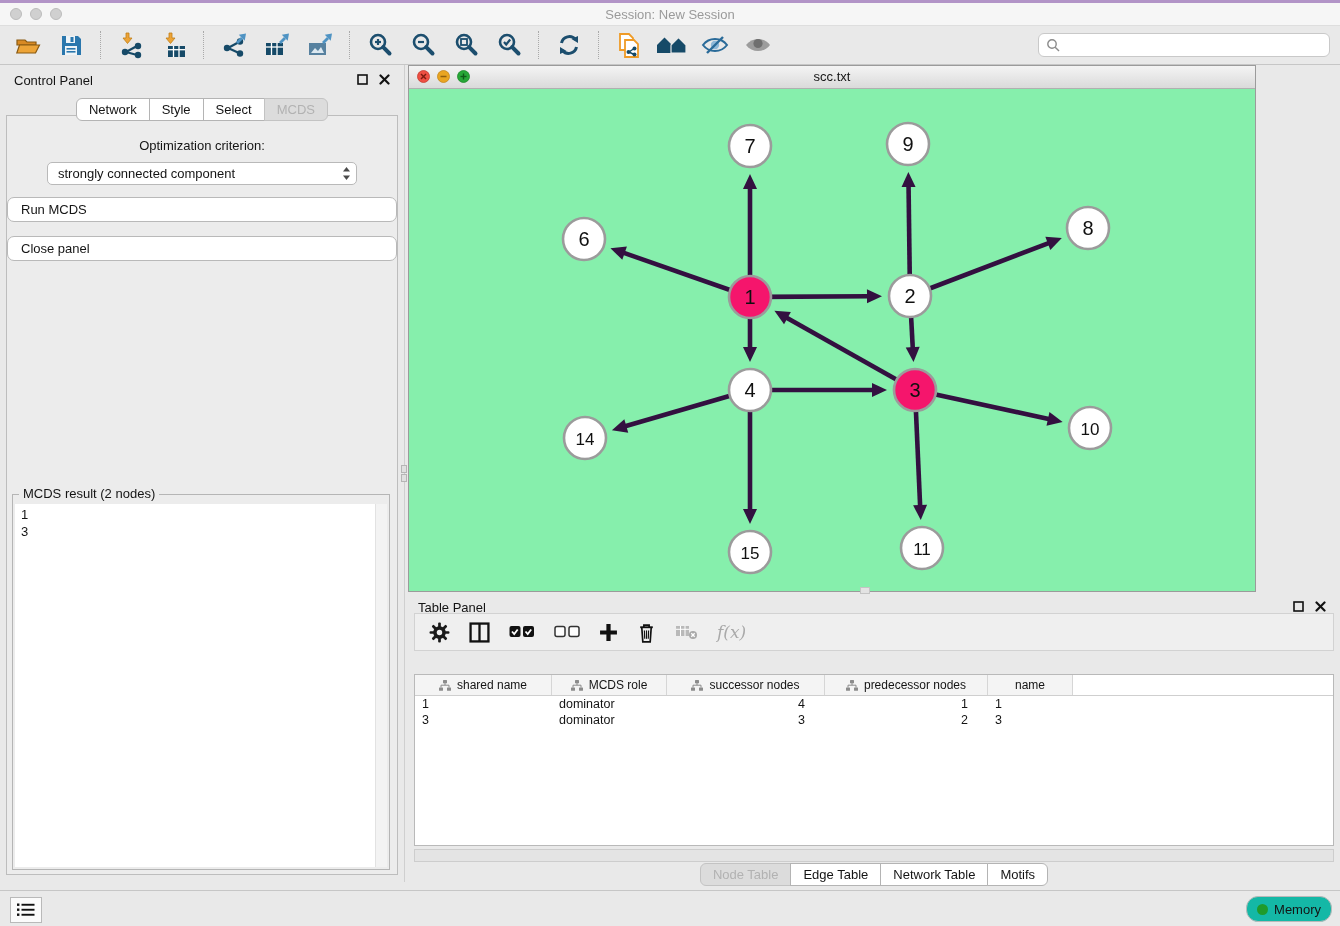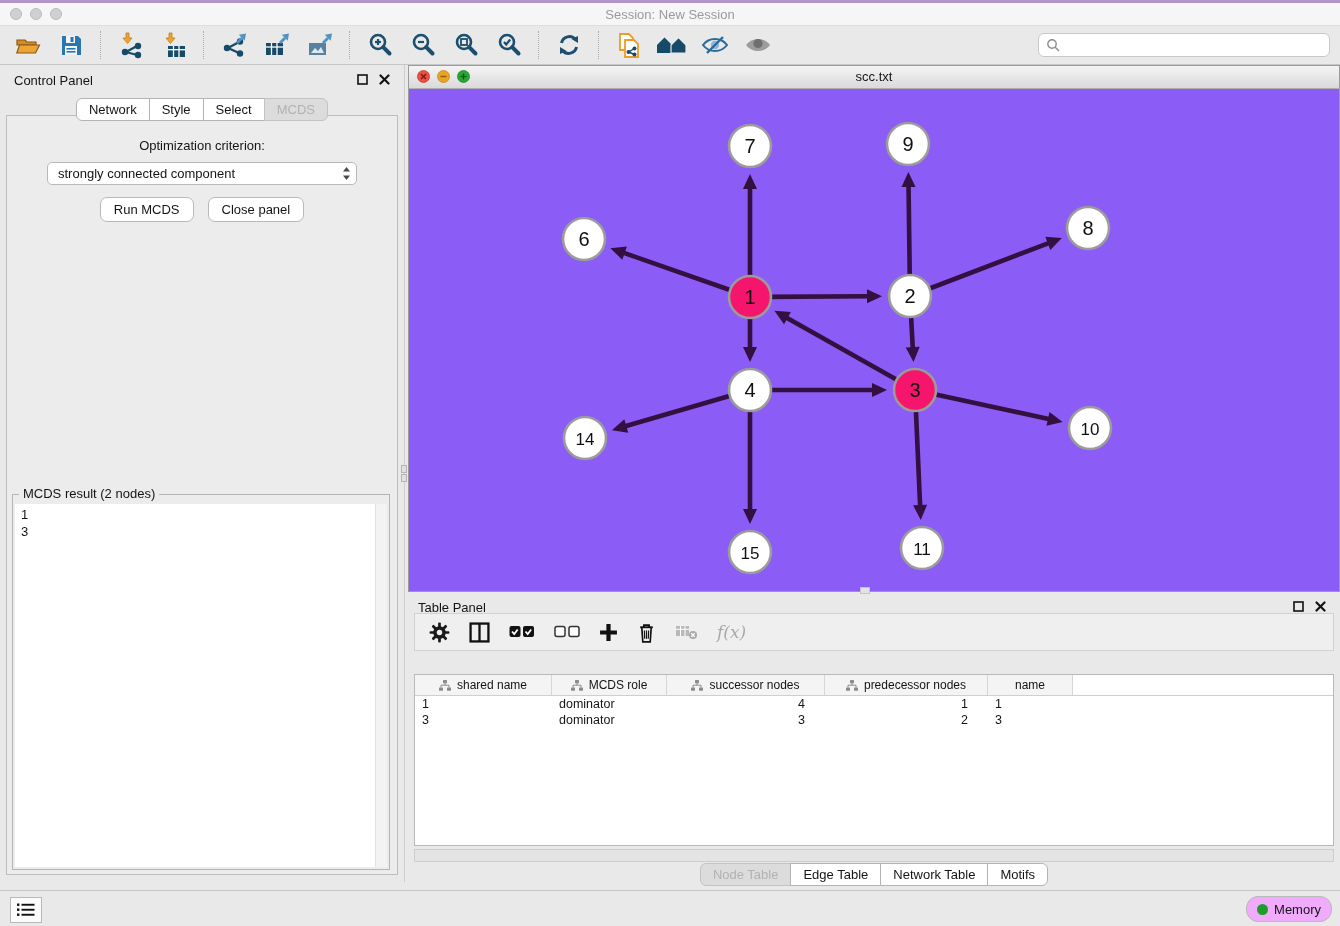--- a/index.html
+++ b/index.html
@@ -25,32 +25,32 @@
   .cp-tabs{position:absolute;left:0;right:0;top:33px;display:flex;justify-content:center;z-index:2;}
   .tab{display:inline-block;padding:3px 12px;background:#fff;border:1px solid #b4b4b4;margin-left:-1px;cursor:default;}
   .tab-first{border-radius:6px 0 0 6px;margin-left:0;}
   .tab-last{border-radius:0 6px 6px 0;}
   .tab-disabled-active{background:#dcdcdc;color:#b2b2b2;border-color:#c3c3c3;}
   .cp-body{position:absolute;left:6px;right:6px;top:50px;bottom:7px;border:1px solid #bdbdbd;background:#ececec;}
   .opt-label{margin-top:22px;text-align:center;}
   .select{margin:9px auto 0;width:310px;height:23px;box-sizing:border-box;background:#fff;border:1px solid #b9b9b9;border-radius:5px;
           display:flex;align-items:center;padding:0 5px 0 10px;}
   .select .sel-value{flex:1;}
-  .btn-row{display:flex;justify-content:center;gap:14px;margin-top:12px;}
+  .btn-row{display:flex;justify-content:center;gap:14px;margin-top:12px;flex-direction:column;}
   .btn{height:23px;padding:0 13px;background:#fff;border:1px solid #b9b9b9;border-radius:7px;display:flex;align-items:center;}
   .result-group{position:absolute;left:5px;right:7px;top:378px;bottom:4px;border:1px solid #b5b5b5;}
   .result-legend{position:absolute;top:-9px;left:6px;background:#ececec;padding:0 4px;}
   .result-text{position:absolute;left:2px;right:13px;top:9px;bottom:2px;background:#fff;white-space:pre-line;
                padding:2px 0 0 6px;line-height:17px;}
   .result-scroll{position:absolute;right:2px;top:9px;bottom:2px;width:11px;background:#f3f3f3;border-left:1px solid #e2e2e2;}
   .split-grip{position:absolute;left:401px;top:464px;width:6px;height:20px;}
   .split-grip div{width:4px;height:6px;border:1px solid #b5b5b5;background:#e0e0e0;margin:1px 0;}
   
-  .network-window{position:absolute;left:408px;top:65px;width:932px;height:527px;box-sizing:border-box;
-                  border:1px solid #9b9b9b;background:#8b5cf6;}
+  .network-window{position:absolute;left:408px;top:65px;width:848px;height:527px;box-sizing:border-box;
+                  border:1px solid #9b9b9b;background:#86efac;}
   .nw-titlebar{height:22px;background:linear-gradient(#f4f4f4,#dadada);border-bottom:1px solid #b0b0b0;position:relative;}
   .nw-lights{position:absolute;left:8px;top:4px;display:flex;gap:7px;}
   .nw-title{text-align:center;padding-top:3px;color:#141414;}
   .nw-canvas{position:absolute;left:0;top:22px;right:0;bottom:0;}
   .h-grip{position:absolute;left:860px;top:587px;width:10px;height:7px;background:#e3e3e3;border:1px solid #c4c4c4;box-sizing:border-box;}
   
   .table-panel{position:absolute;left:408px;top:594px;width:932px;height:294px;background:#e9e9e9;}
   .tp-title{position:absolute;left:10px;top:6px;}
   .tp-icons{position:absolute;right:14px;top:7px;display:flex;gap:11px;align-items:center;}
   .tp-toolbar{position:absolute;left:6px;right:6px;top:19px;height:38px;box-sizing:border-box;border:1px solid #d2d2d2;
@@ -63,21 +63,21 @@
   .tr{display:flex;height:16px;align-items:center;font-size:12.5px;}
   .td{box-sizing:border-box;overflow:hidden;white-space:nowrap;}
   .td.align-left{padding-left:7px;text-align:left;}
   .td.align-right{padding-right:20px;text-align:right;}
   .h-scrollband{position:absolute;left:6px;right:6px;bottom:26px;height:13px;background:#e4e4e4;border:1px solid #cdcdcd;box-sizing:border-box;}
   .tp-tabs{position:absolute;left:0;right:0;bottom:2px;height:24px;display:flex;justify-content:center;align-items:center;}
   
   .status-bar{position:absolute;left:0;bottom:0;width:100%;height:36px;background:#e9e9e9;border-top:1px solid #c6c6c6;box-sizing:border-box;}
   .list-btn{position:absolute;left:10px;top:6px;width:30px;height:24px;background:#fbfbfb;border:1px solid #b9b9b9;
             display:flex;align-items:center;justify-content:center;}
-  .memory-btn{position:absolute;right:8px;top:5px;height:24px;padding:0 10px;background:#f0abfc;border:1px solid #b9b9b9;
+  .memory-btn{position:absolute;right:8px;top:5px;height:24px;padding:0 10px;background:#14b8a6;border:1px solid #b9b9b9;
               border-radius:12px;display:flex;align-items:center;gap:6px;}
   .mem-dot{width:11px;height:11px;border-radius:50%;}
   svg{display:block;}
 </style>
 </head>
 <body>
 
 <div id="screen">
 
   <div class="top-strip"></div>

